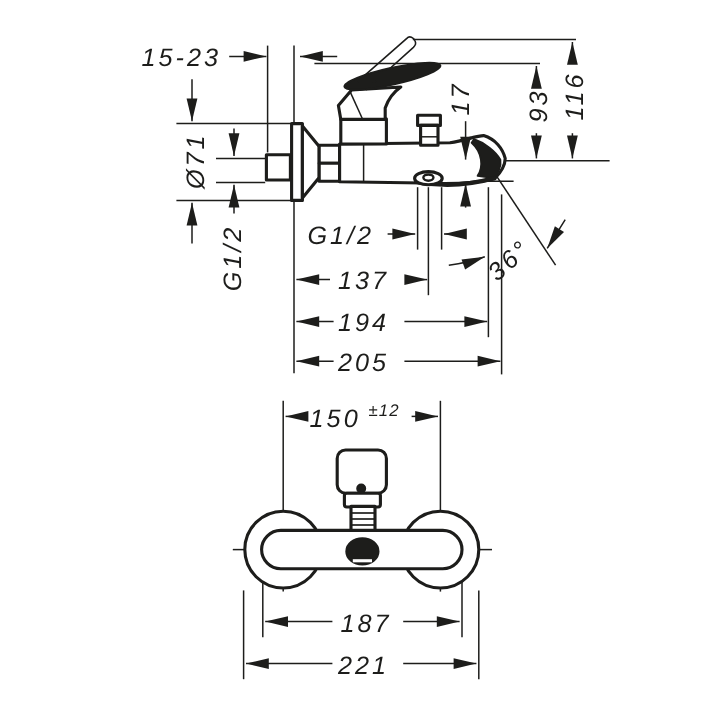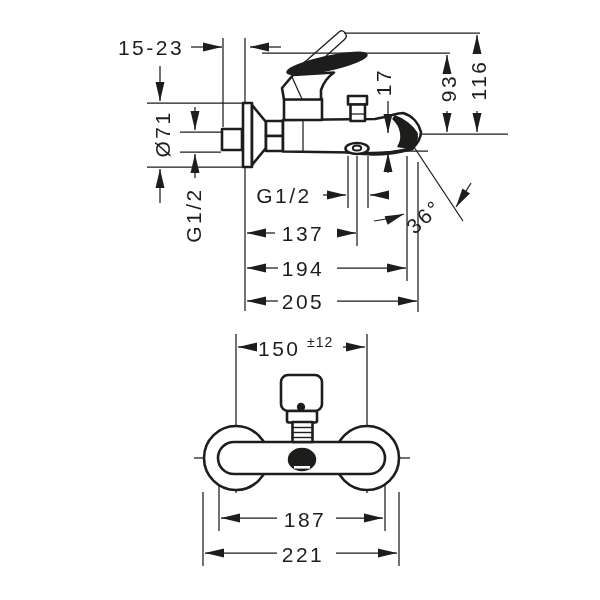--- a/index.html
+++ b/index.html
@@ -1,17 +1,17 @@
 <!DOCTYPE html>
 <html style="--ink: #1d1d1b; --bg: #ffffff;"><head>
 <meta charset="utf-8">
 <style>
   :root { --ink: #1d1d1b; --bg: #ffffff; }
   html, body { margin: 0; padding: 0; width: 600px; height: 600px; background: var(--bg); overflow: hidden; }
-  .stage { width: 592px; height: 600px; position: relative; }
+  .stage { width: 592px; height: 600px; position: relative; font-style: italic; }
   svg { display: block; }
   .dim   { stroke: var(--ink); stroke-width: 1.25; fill: none; }
   .dimf  { stroke: var(--ink); stroke-width: 1.4; fill: none; }
   .o2    { stroke: var(--ink); stroke-width: 2.6; fill: #fff; stroke-linejoin: round; }
   .o2n   { stroke: var(--ink); stroke-width: 3.6; fill: none; stroke-linecap: round; }
   .fillink { fill: var(--ink); stroke: var(--ink); stroke-width: 1.5; stroke-linejoin: round; }
   .arrowhead { fill: var(--ink); }
   .t { font-family: "Liberation Sans", "DejaVu Sans", sans-serif; font-size: 21px; letter-spacing: 2.5px; fill: var(--ink); }
   .ts { font-family: "Liberation Sans", "DejaVu Sans", sans-serif; font-size: 14px; letter-spacing: 1px; fill: var(--ink); }
 </style>

